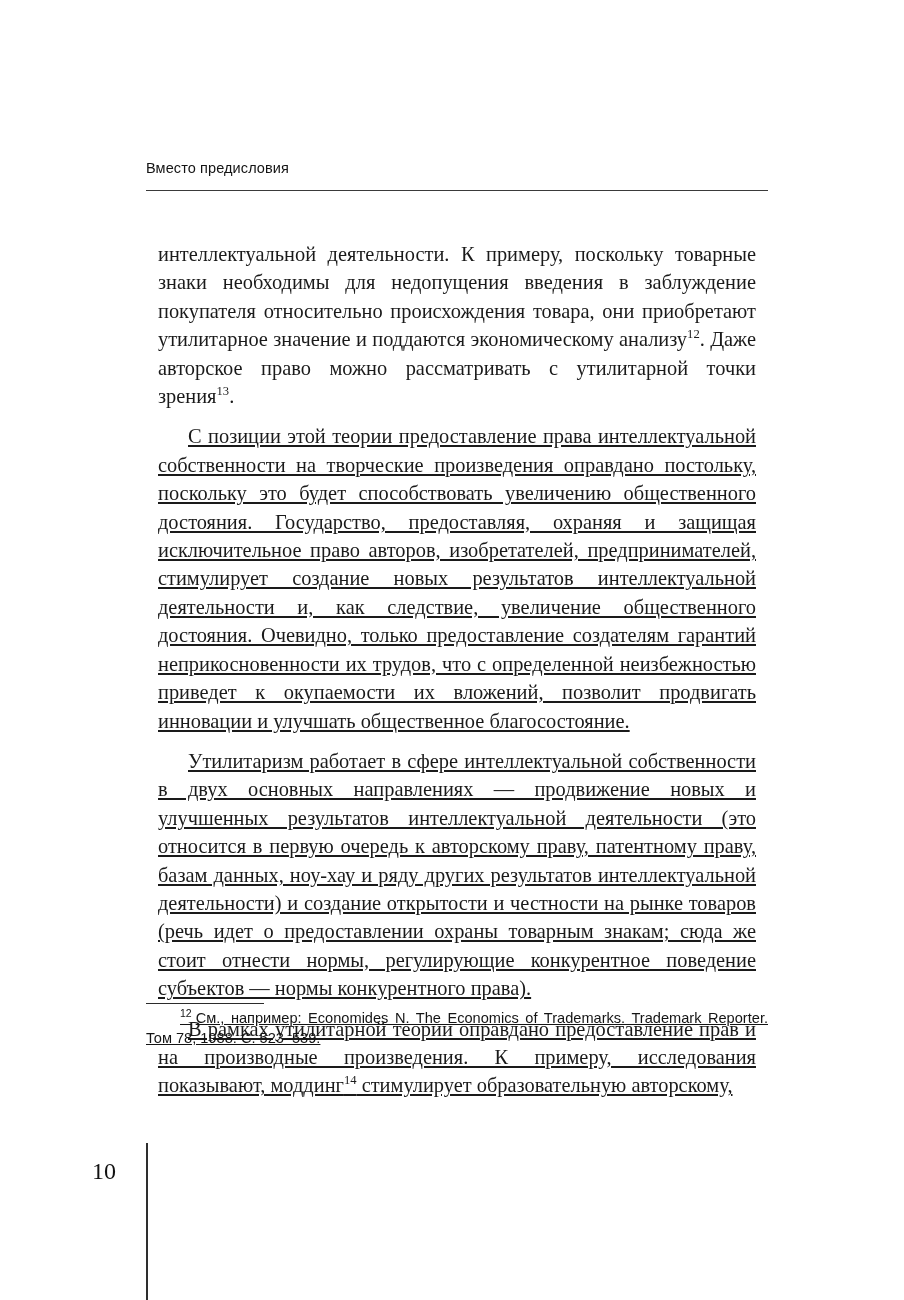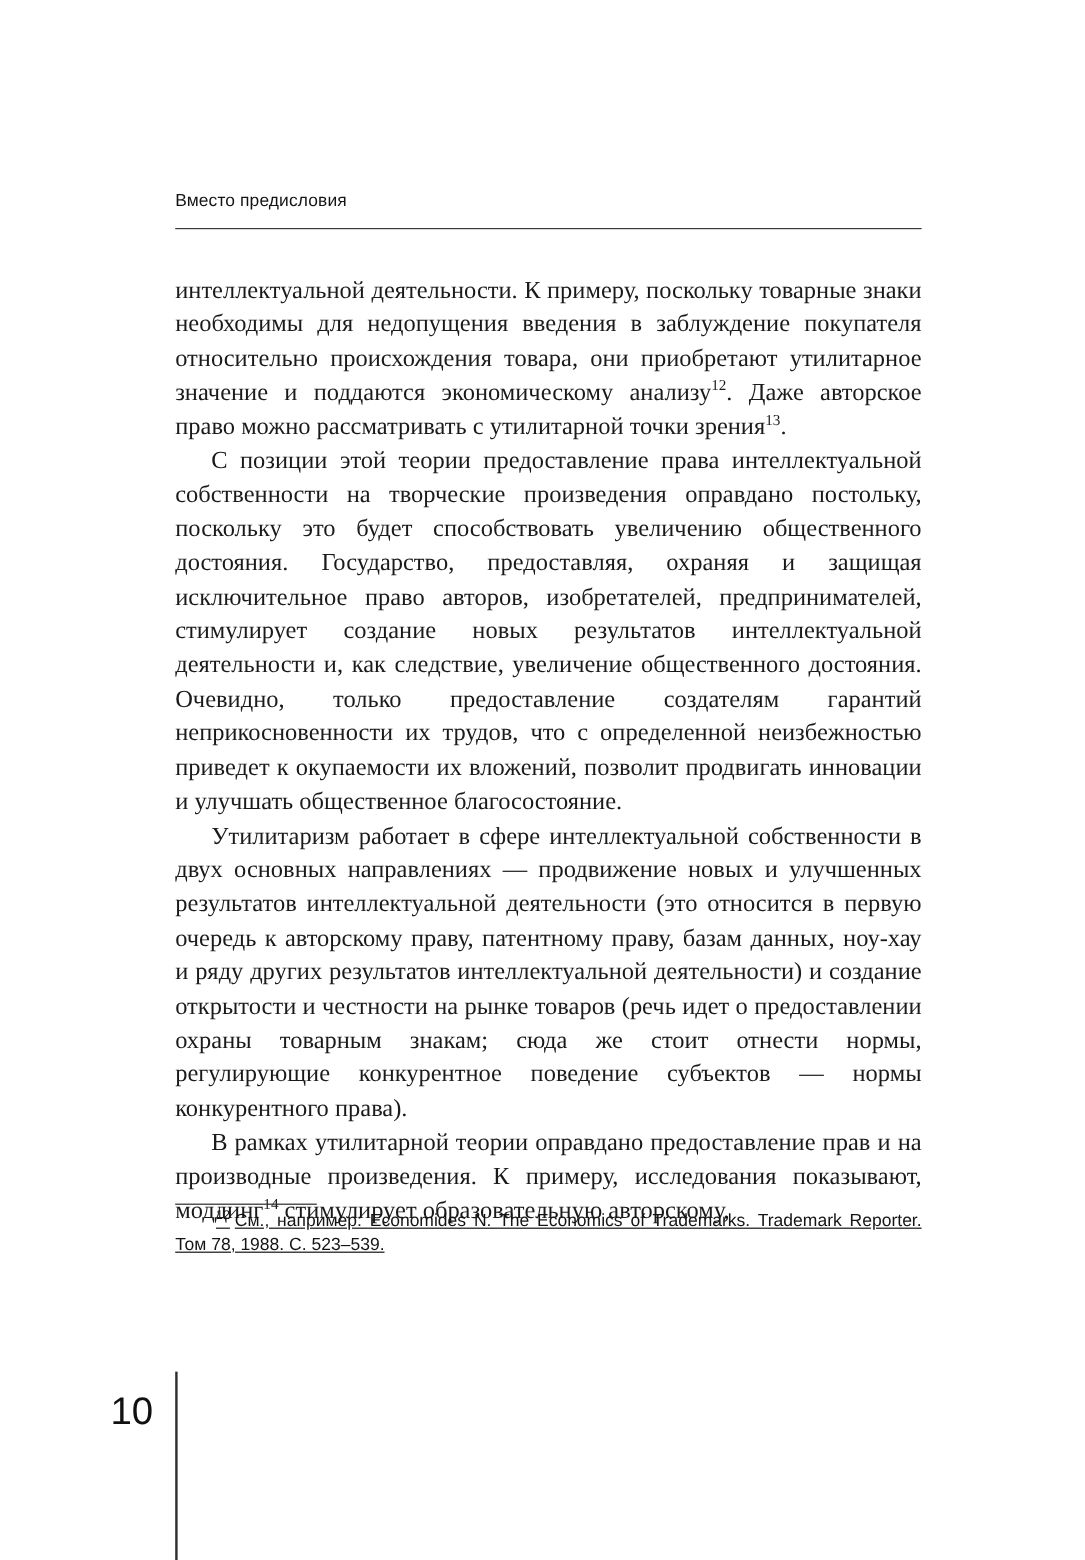--- a/index.html
+++ b/index.html
@@ -39,29 +39,30 @@
     height: 1px;
     background: #3a3a3a;
   }
   .body-col {
     position: absolute;
     left: 146px;
     top: 228px;
     width: 622px;
   }
   .body-col p {
-    margin: 0;
+    margin: 12px;
     font-size: 20.4px;
     line-height: 28.4px;
     text-align: justify;
     text-justify: inter-word;
     hyphens: manual;
   }
   .body-col p.indent {
     text-indent: 30px;
+    text-decoration: underline;
   }
   sup {
     font-size: 0.62em;
     vertical-align: super;
     line-height: 0;
   }
   .foot-rule {
     position: absolute;
     left: 146px;
     top: 1003px;
@@ -90,22 +91,22 @@
   .fn-num {
     font-size: 0.72em;
     vertical-align: super;
     line-height: 0;
     padding-right: 4px;
   }
   .page-number {
     position: absolute;
     left: 92px;
     top: 1158px;
-    font-family: Liberation Sans, sans-serif;
-    font-size: 32px;
+    font-family: Liberation Serif, serif;
+    font-size: 24px;
     color: #111;
   }
   .vertical-rule {
     position: absolute;
     left: 146px;
     top: 1143px;
     width: 2px;
     height: 157px;
     background: #2e2e2e;
   }

